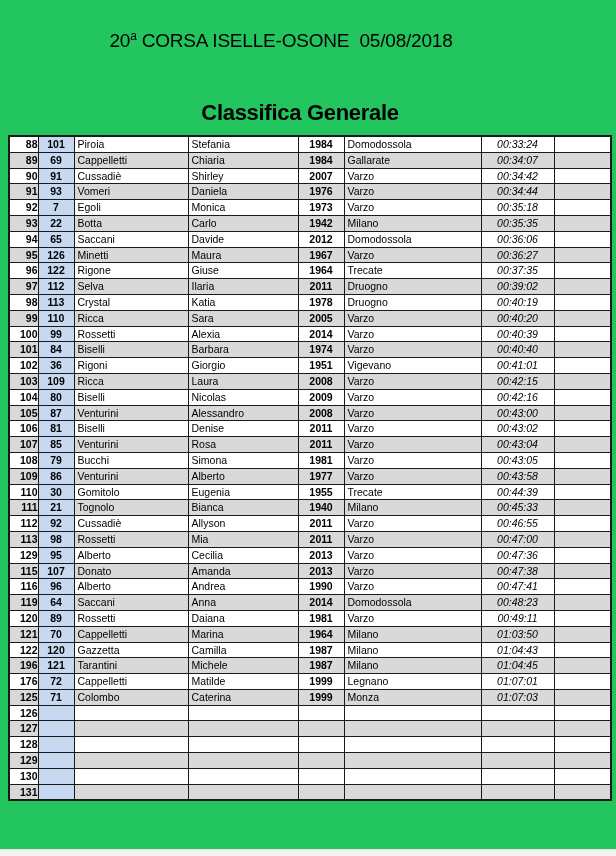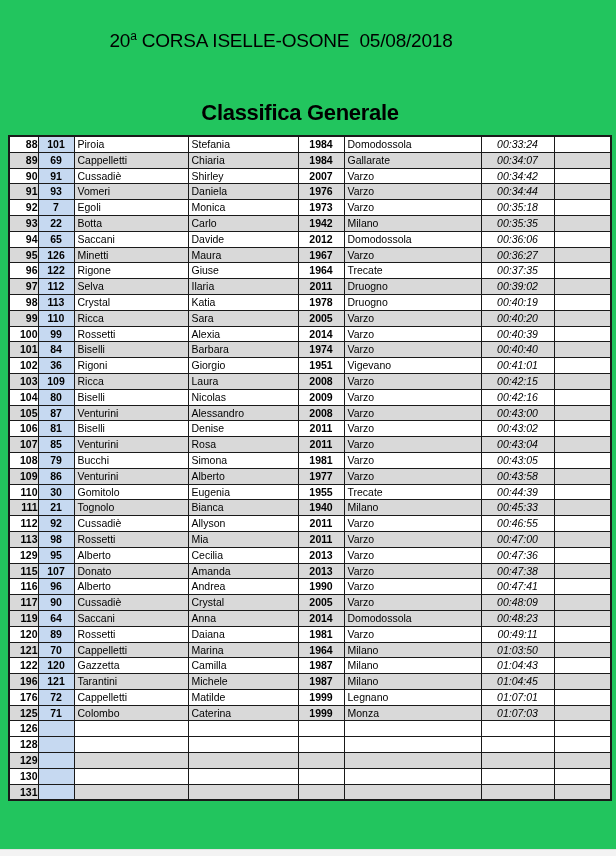--- a/index.html
+++ b/index.html
@@ -390,30 +390,20 @@
           <td class="c-pos">116</td>
           <td class="c-bib">96</td>
           <td class="c-last">Alberto</td>
           <td class="c-first">Andrea</td>
           <td class="c-year">1990</td>
           <td class="c-city">Varzo</td>
           <td class="c-time">00:47:41</td>
           <td class="c-notes"></td>
         </tr>
         <tr class="stripe">
-          <td class="c-pos">117</td>
-          <td class="c-bib">90</td>
-          <td class="c-last">Cussadiè</td>
-          <td class="c-first">Crystal</td>
-          <td class="c-year">2005</td>
-          <td class="c-city">Varzo</td>
-          <td class="c-time">00:48:09</td>
-          <td class="c-notes"></td>
-        </tr>
-        <tr class="stripe">
           <td class="c-pos">119</td>
           <td class="c-bib">64</td>
           <td class="c-last">Saccani</td>
           <td class="c-first">Anna</td>
           <td class="c-year">2014</td>
           <td class="c-city">Domodossola</td>
           <td class="c-time">00:48:23</td>
           <td class="c-notes"></td>
         </tr>
         <tr>
@@ -479,20 +469,30 @@
         <tr>
           <td class="c-pos">126</td>
           <td class="c-bib"></td>
           <td class="c-last"></td>
           <td class="c-first"></td>
           <td class="c-year"></td>
           <td class="c-city"></td>
           <td class="c-time"></td>
           <td class="c-notes"></td>
         </tr>
+        <tr class="stripe">
+          <td class="c-pos">127</td>
+          <td class="c-bib"></td>
+          <td class="c-last"></td>
+          <td class="c-first"></td>
+          <td class="c-year"></td>
+          <td class="c-city"></td>
+          <td class="c-time"></td>
+          <td class="c-notes"></td>
+        </tr>
         <tr>
           <td class="c-pos">128</td>
           <td class="c-bib"></td>
           <td class="c-last"></td>
           <td class="c-first"></td>
           <td class="c-year"></td>
           <td class="c-city"></td>
           <td class="c-time"></td>
           <td class="c-notes"></td>
         </tr>

